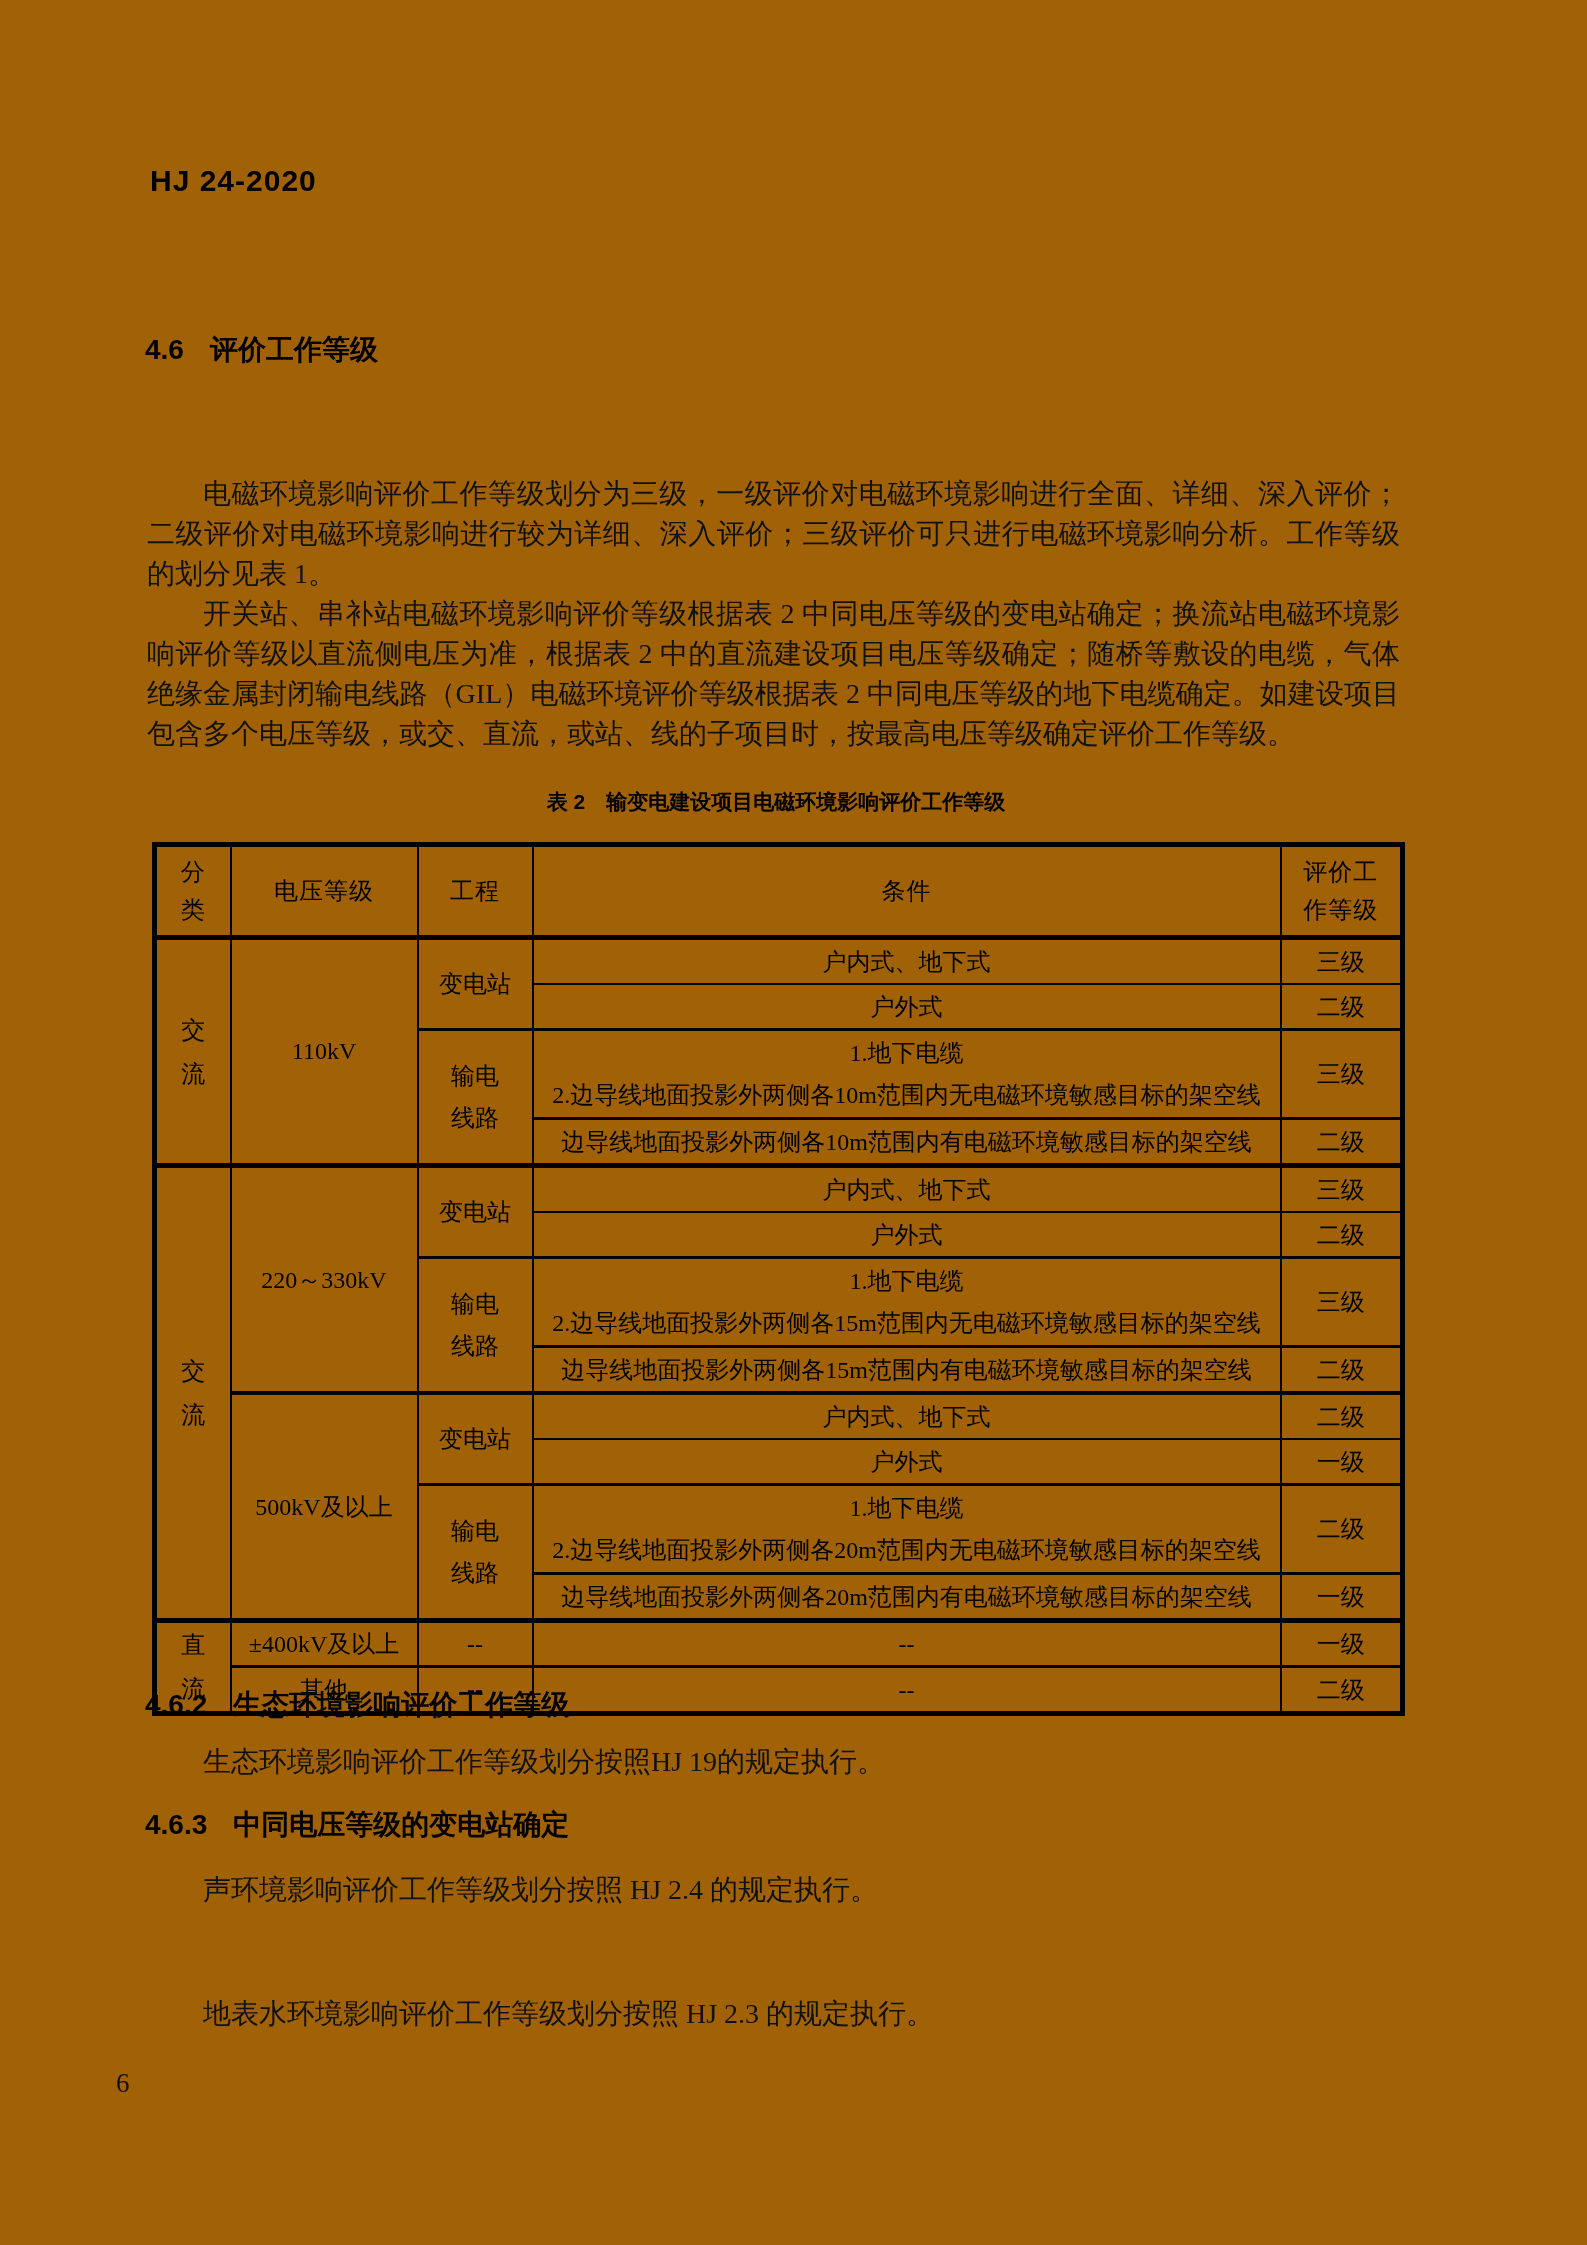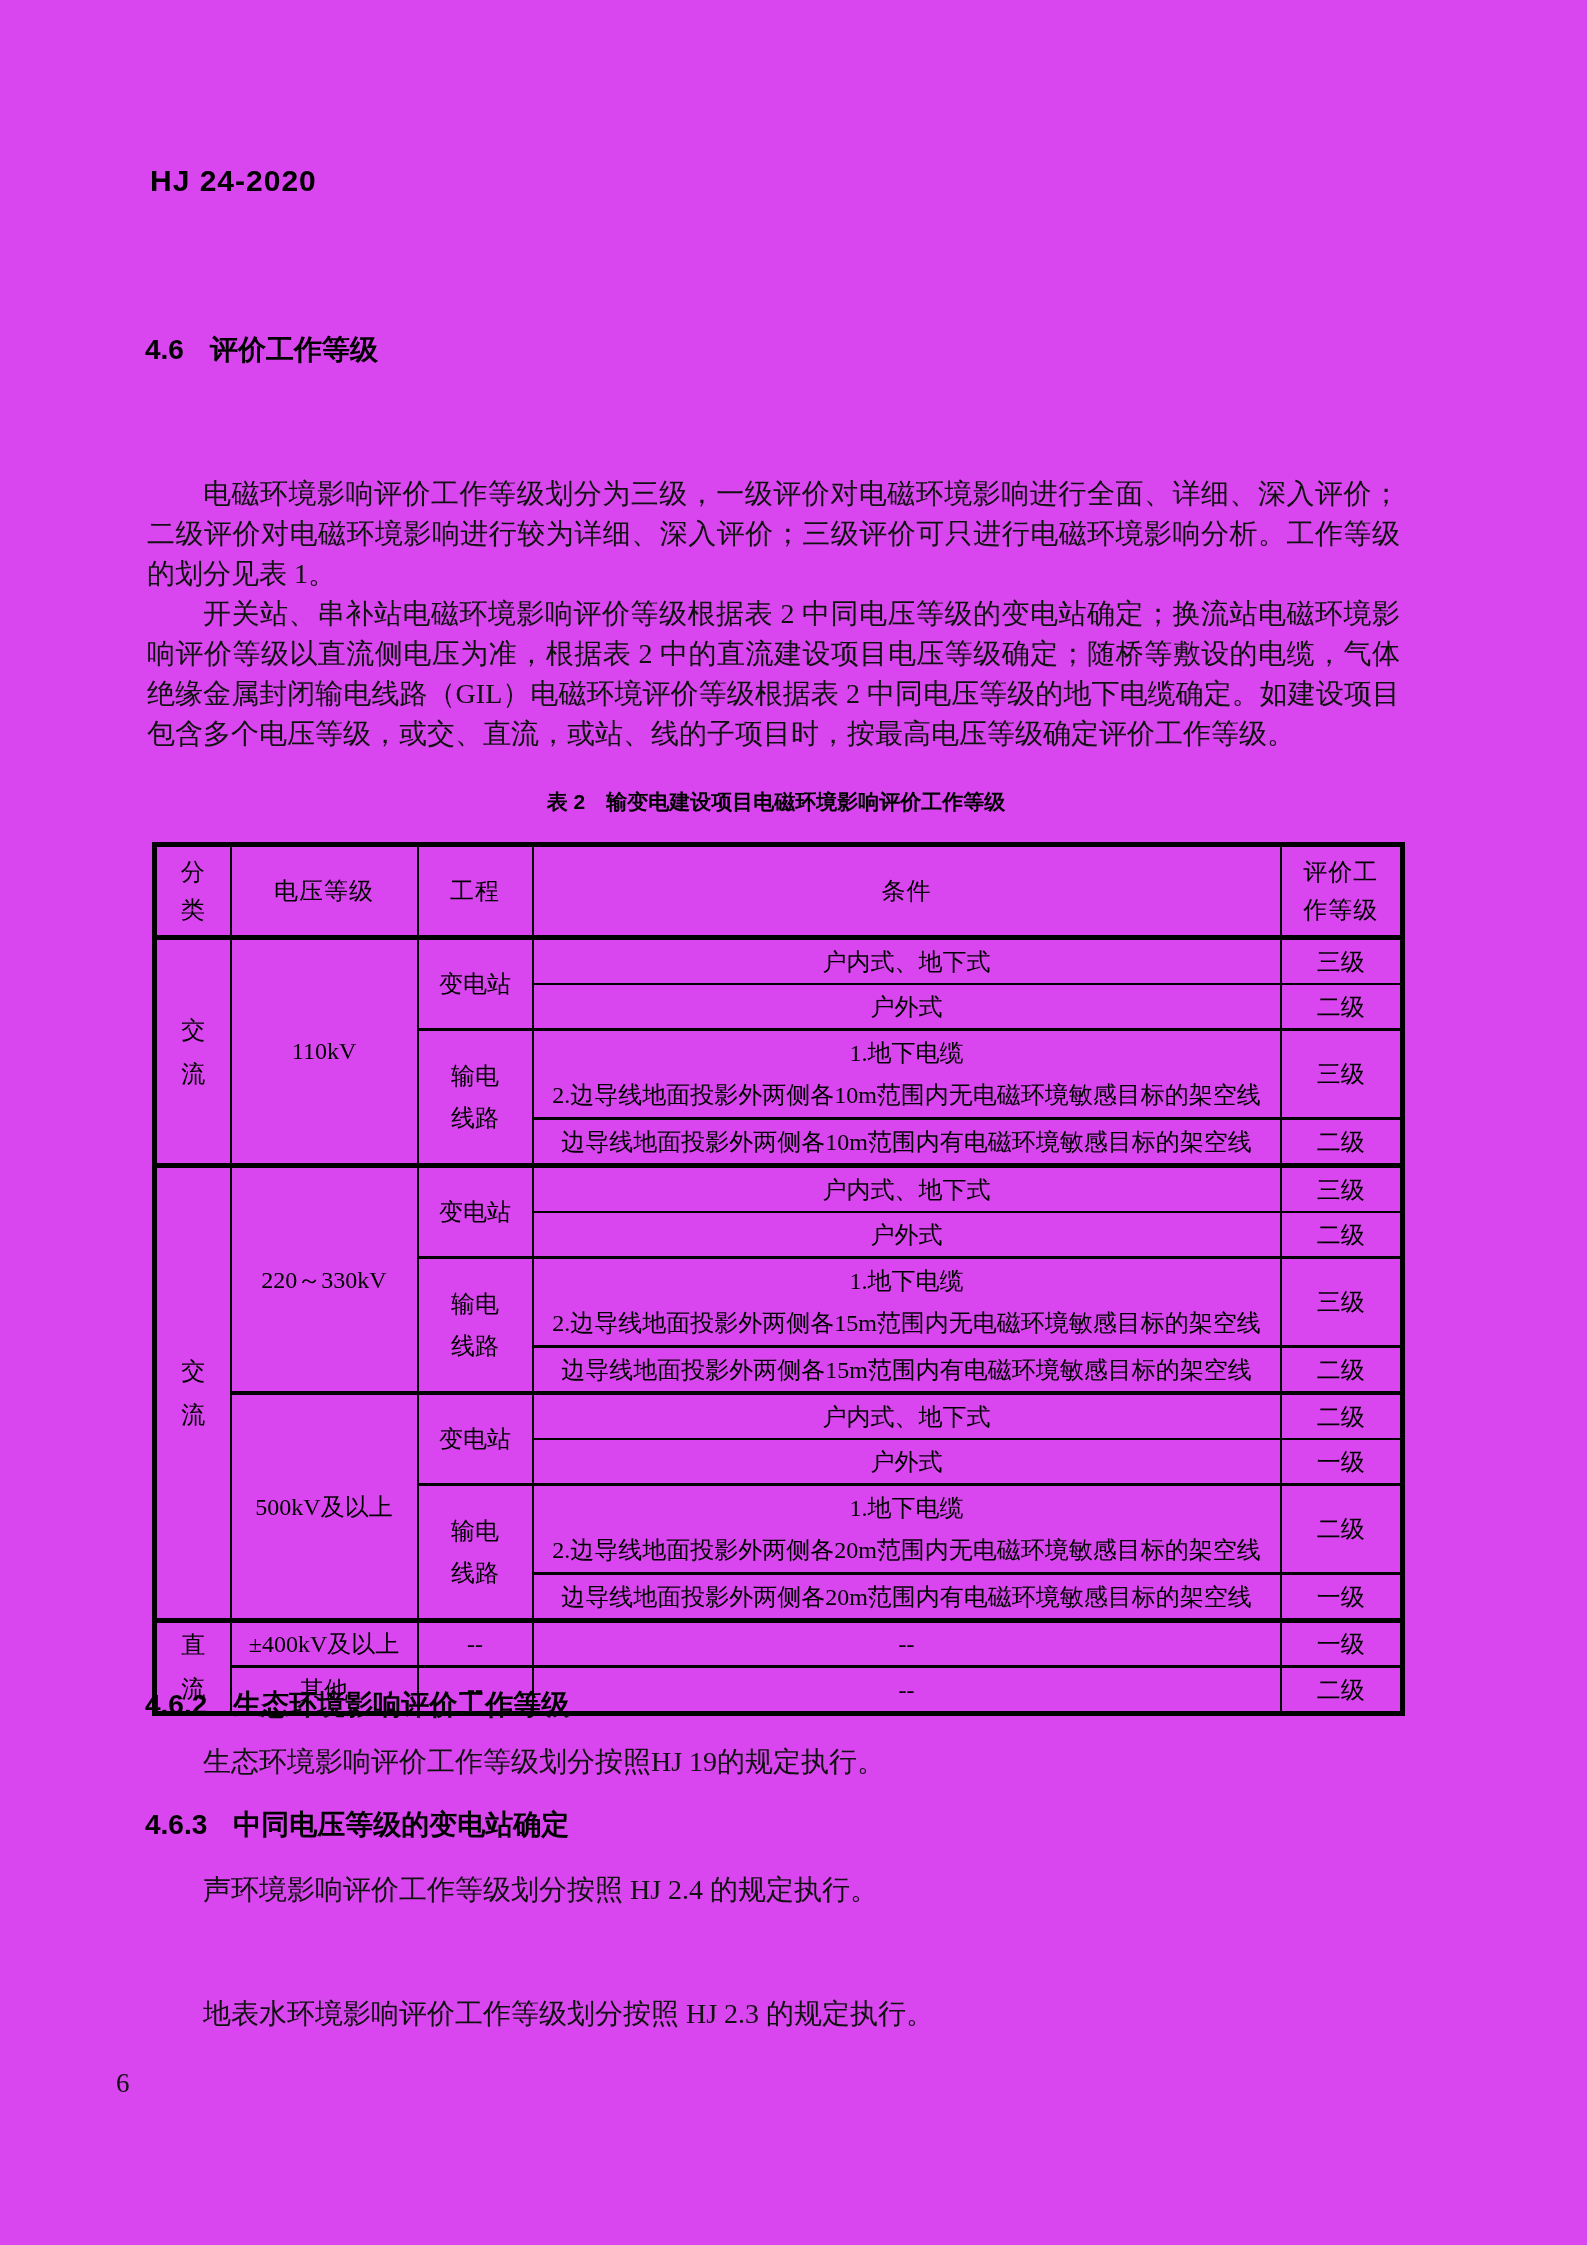--- a/index.html
+++ b/index.html
@@ -1,19 +1,19 @@
 <!DOCTYPE html>
 <html><head>
 <meta charset="utf-8">
 <style>
   html,body{margin:0;padding:0;background:#ffffff;}
   .page{
     position:relative;
     width:1587px;height:2245px;
-    background:#d946ef;
+    background:#a16207;
     color:#141414;
     font-family:"Liberation Serif","DejaVu Serif",serif;
     overflow:hidden;
   }
   .abs{position:absolute;}
   .doc-code{
     left:150px;top:164px;
     font-family:"Liberation Sans","DejaVu Sans",sans-serif;
     font-weight:bold;font-size:30px;letter-spacing:1px;color:#000;
   }

